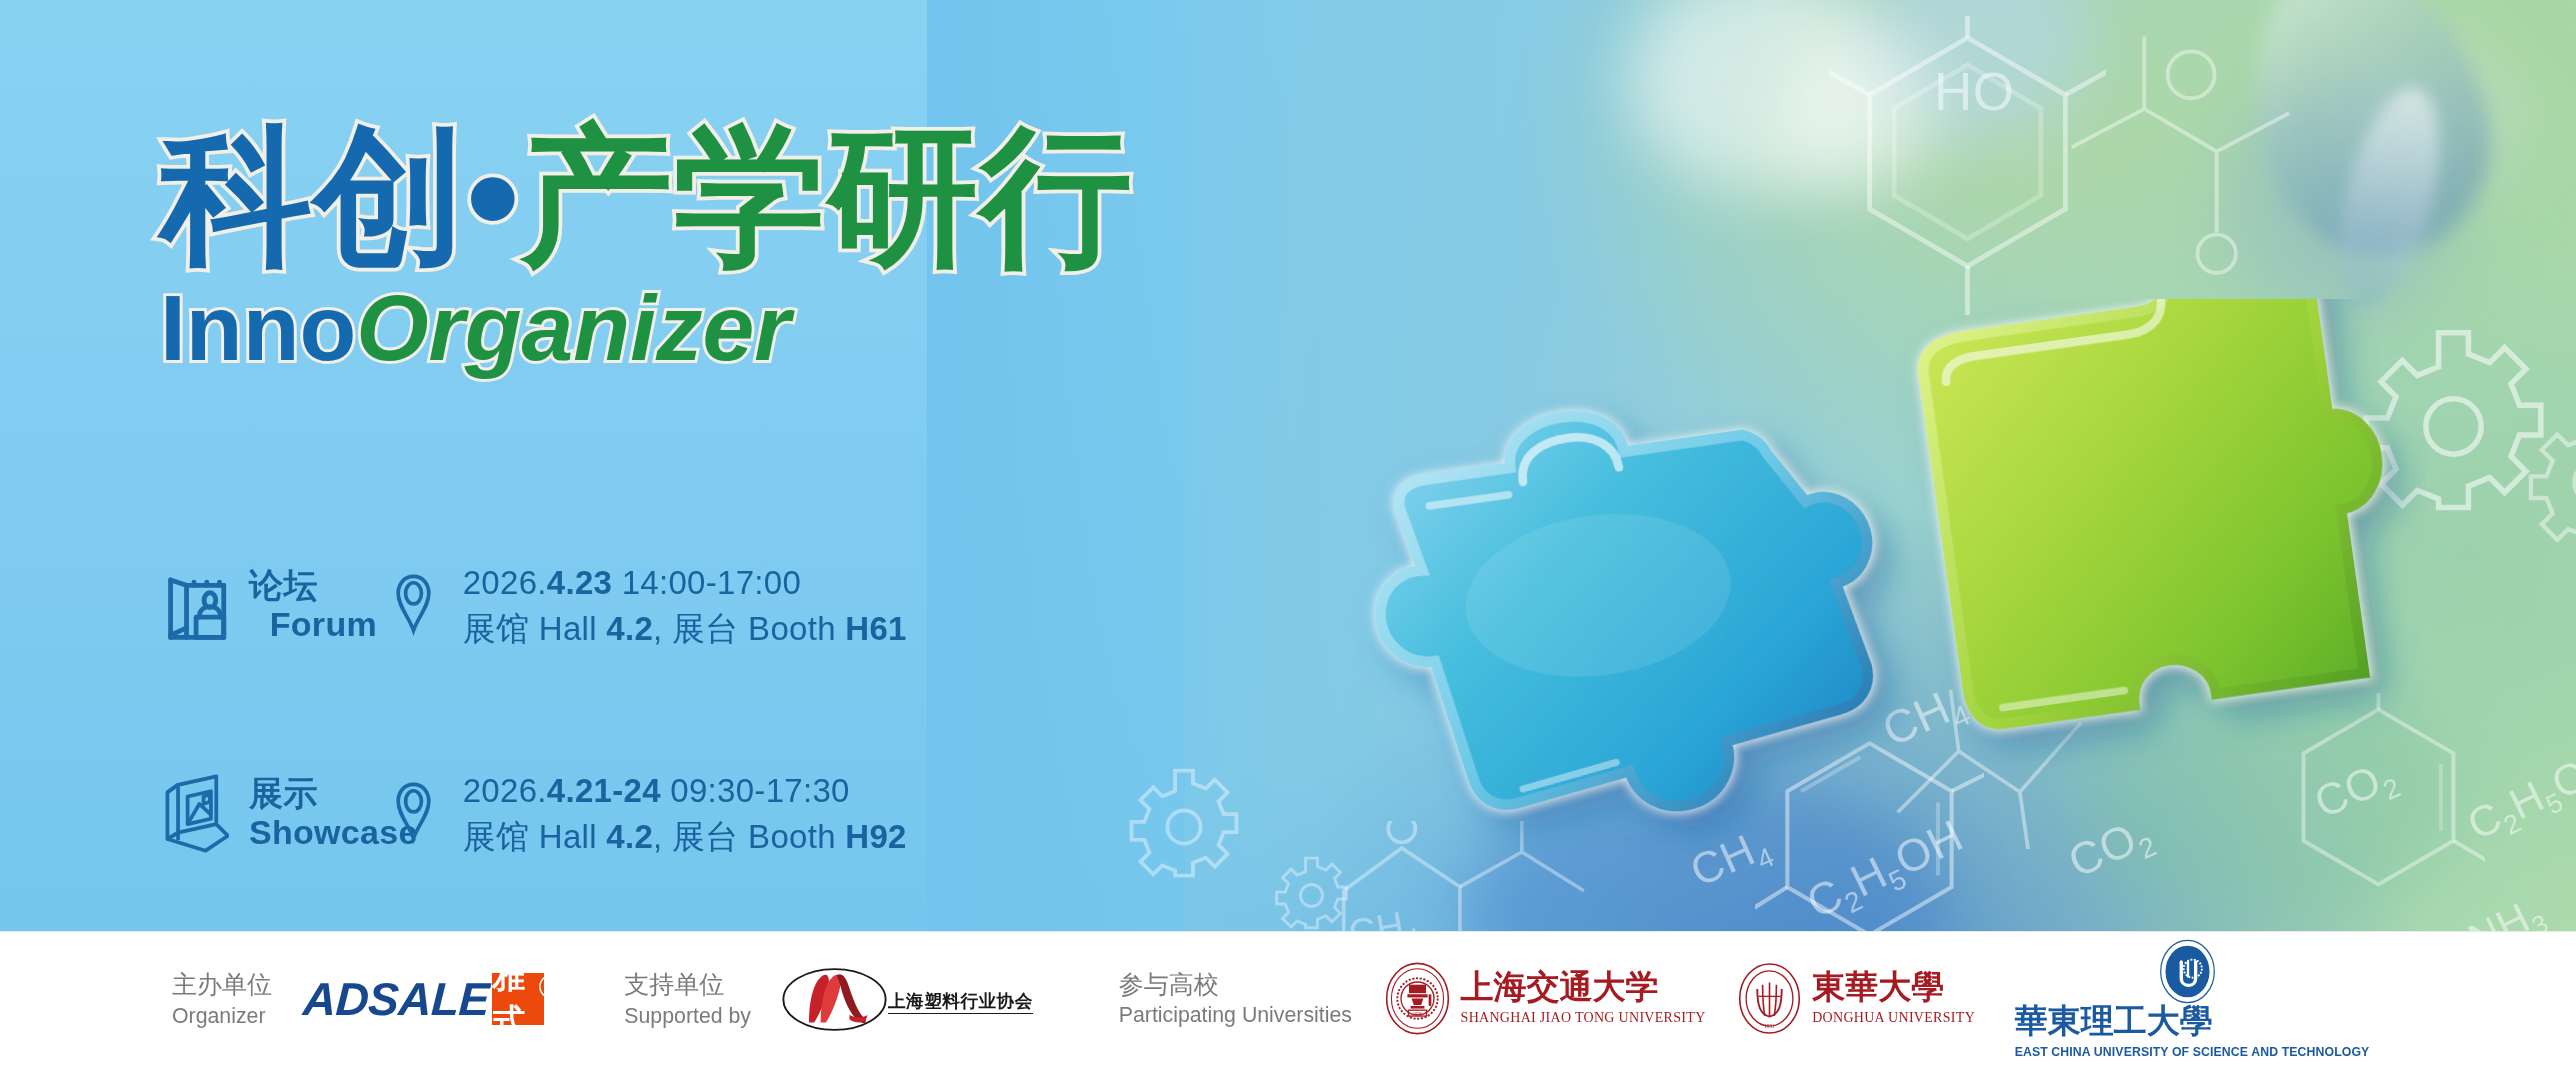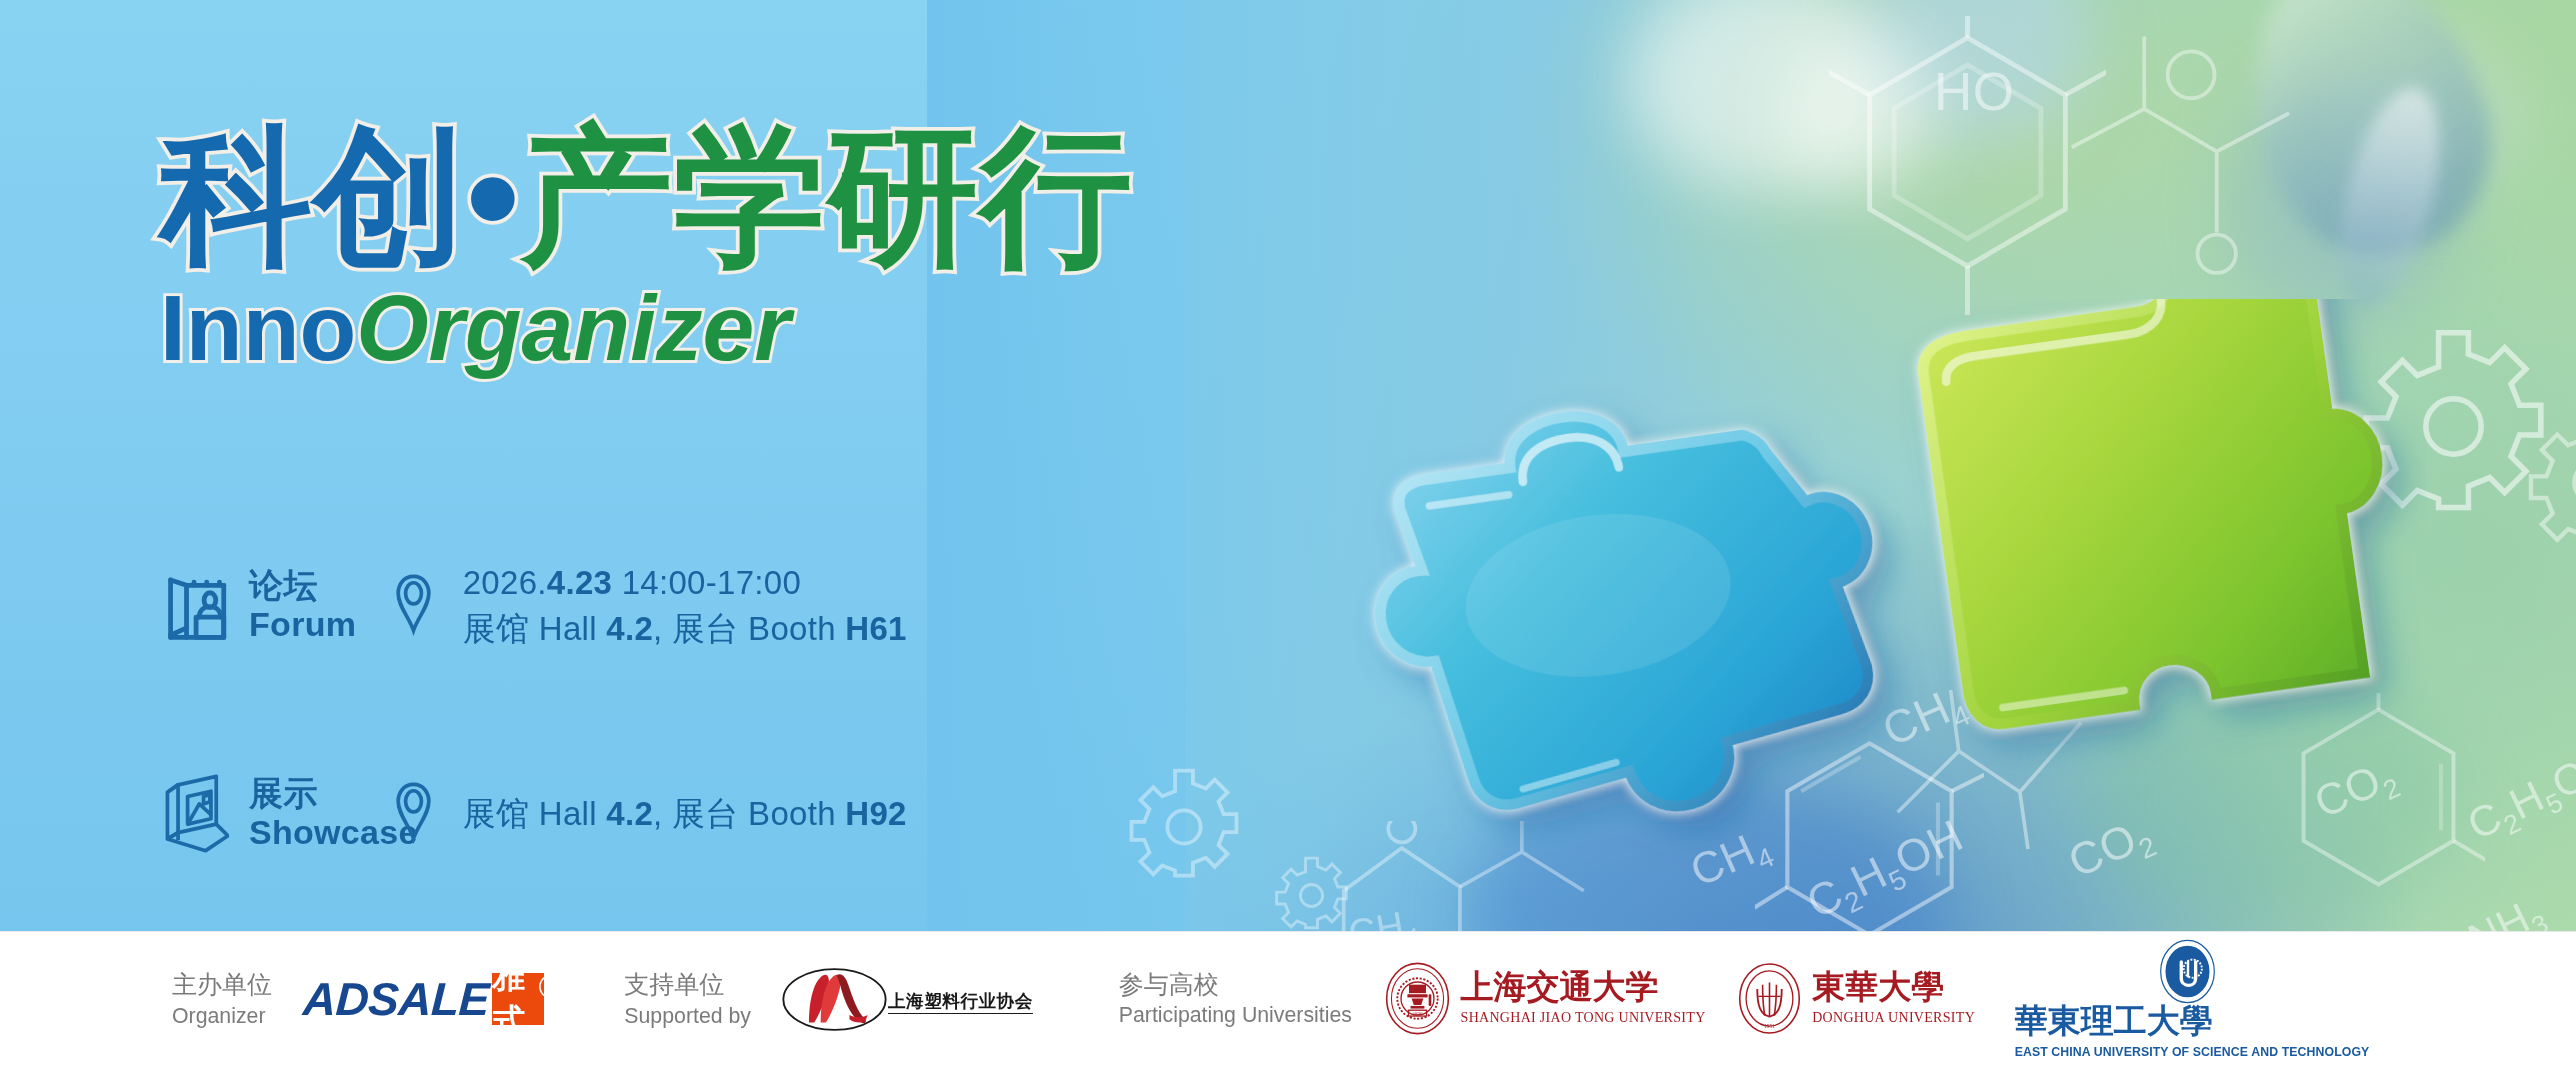--- a/index.html
+++ b/index.html
@@ -112,21 +112,21 @@
   
   .events { position:absolute; left:160px; top:559px; }
   .event-row { display:flex; align-items:center; height:93px; }
   .event-row + .event-row { margin-top:115px; }
 
   .ev-icon { width:69px; height:80px; flex:0 0 69px; display:flex; align-items:center; justify-content:center; }
   .ev-icon svg { display:block; }
 
   .ev-names { margin-left:20px; width:128px; color:#19639f; }
   .ev-name-cn { font-size:34px; font-weight:700; line-height:1.12; letter-spacing:0.5px; }
-  .ev-name-en { font-size:34px; font-weight:700; line-height:1.18; letter-spacing:0.3px; }
+  .ev-name-en { font-size:34px; font-weight:700; line-height:1.18; letter-spacing:0.3px;text-align:right; }
 
   .ev-pin { width:51px; flex:0 0 51px; display:flex; align-items:center; justify-content:center; margin-left:10.7px; }
   .ev-pin svg { display:block; }
 
   .ev-details { margin-left:24px; color:#19639f; }
   .ev-line { font-size:33px; line-height:1.38; letter-spacing:0.3px; white-space:nowrap; }
   .ev-line .b { font-weight:700; }
 
   
   .footer {
@@ -409,20 +409,21 @@
         <div class="ev-name-cn">展示</div>
         <div class="ev-name-en">Showcase</div>
       </div>
       <div class="ev-pin">
         <svg width="37" height="65" viewBox="0 0 70 122" fill="none" stroke="#1c6ba8" stroke-width="7">
           <path d="M35 6 C16 6 6 22 6 38 C6 62 26 82 35 108 C44 82 64 62 64 38 C64 22 54 6 35 6 Z"></path>
           <ellipse cx="35" cy="38" rx="15" ry="20"></ellipse>
         </svg>
       </div>
       <div class="ev-details">
+        <div class="ev-line"><span>2026.</span><span class="b">4.21-24</span><span> 09:30-17:30</span></div>
         <div class="ev-line"><span>展馆 Hall </span><span class="b">4.2</span><span>, 展台 Booth </span><span class="b">H92</span></div>
       </div>
     </div>
   </div>
 
   <div class="footer">
 
     <div class="f-group" style="margin-left:172px;">
       <div class="f-caption">
         <span class="cap-cn">主办单位</span>

